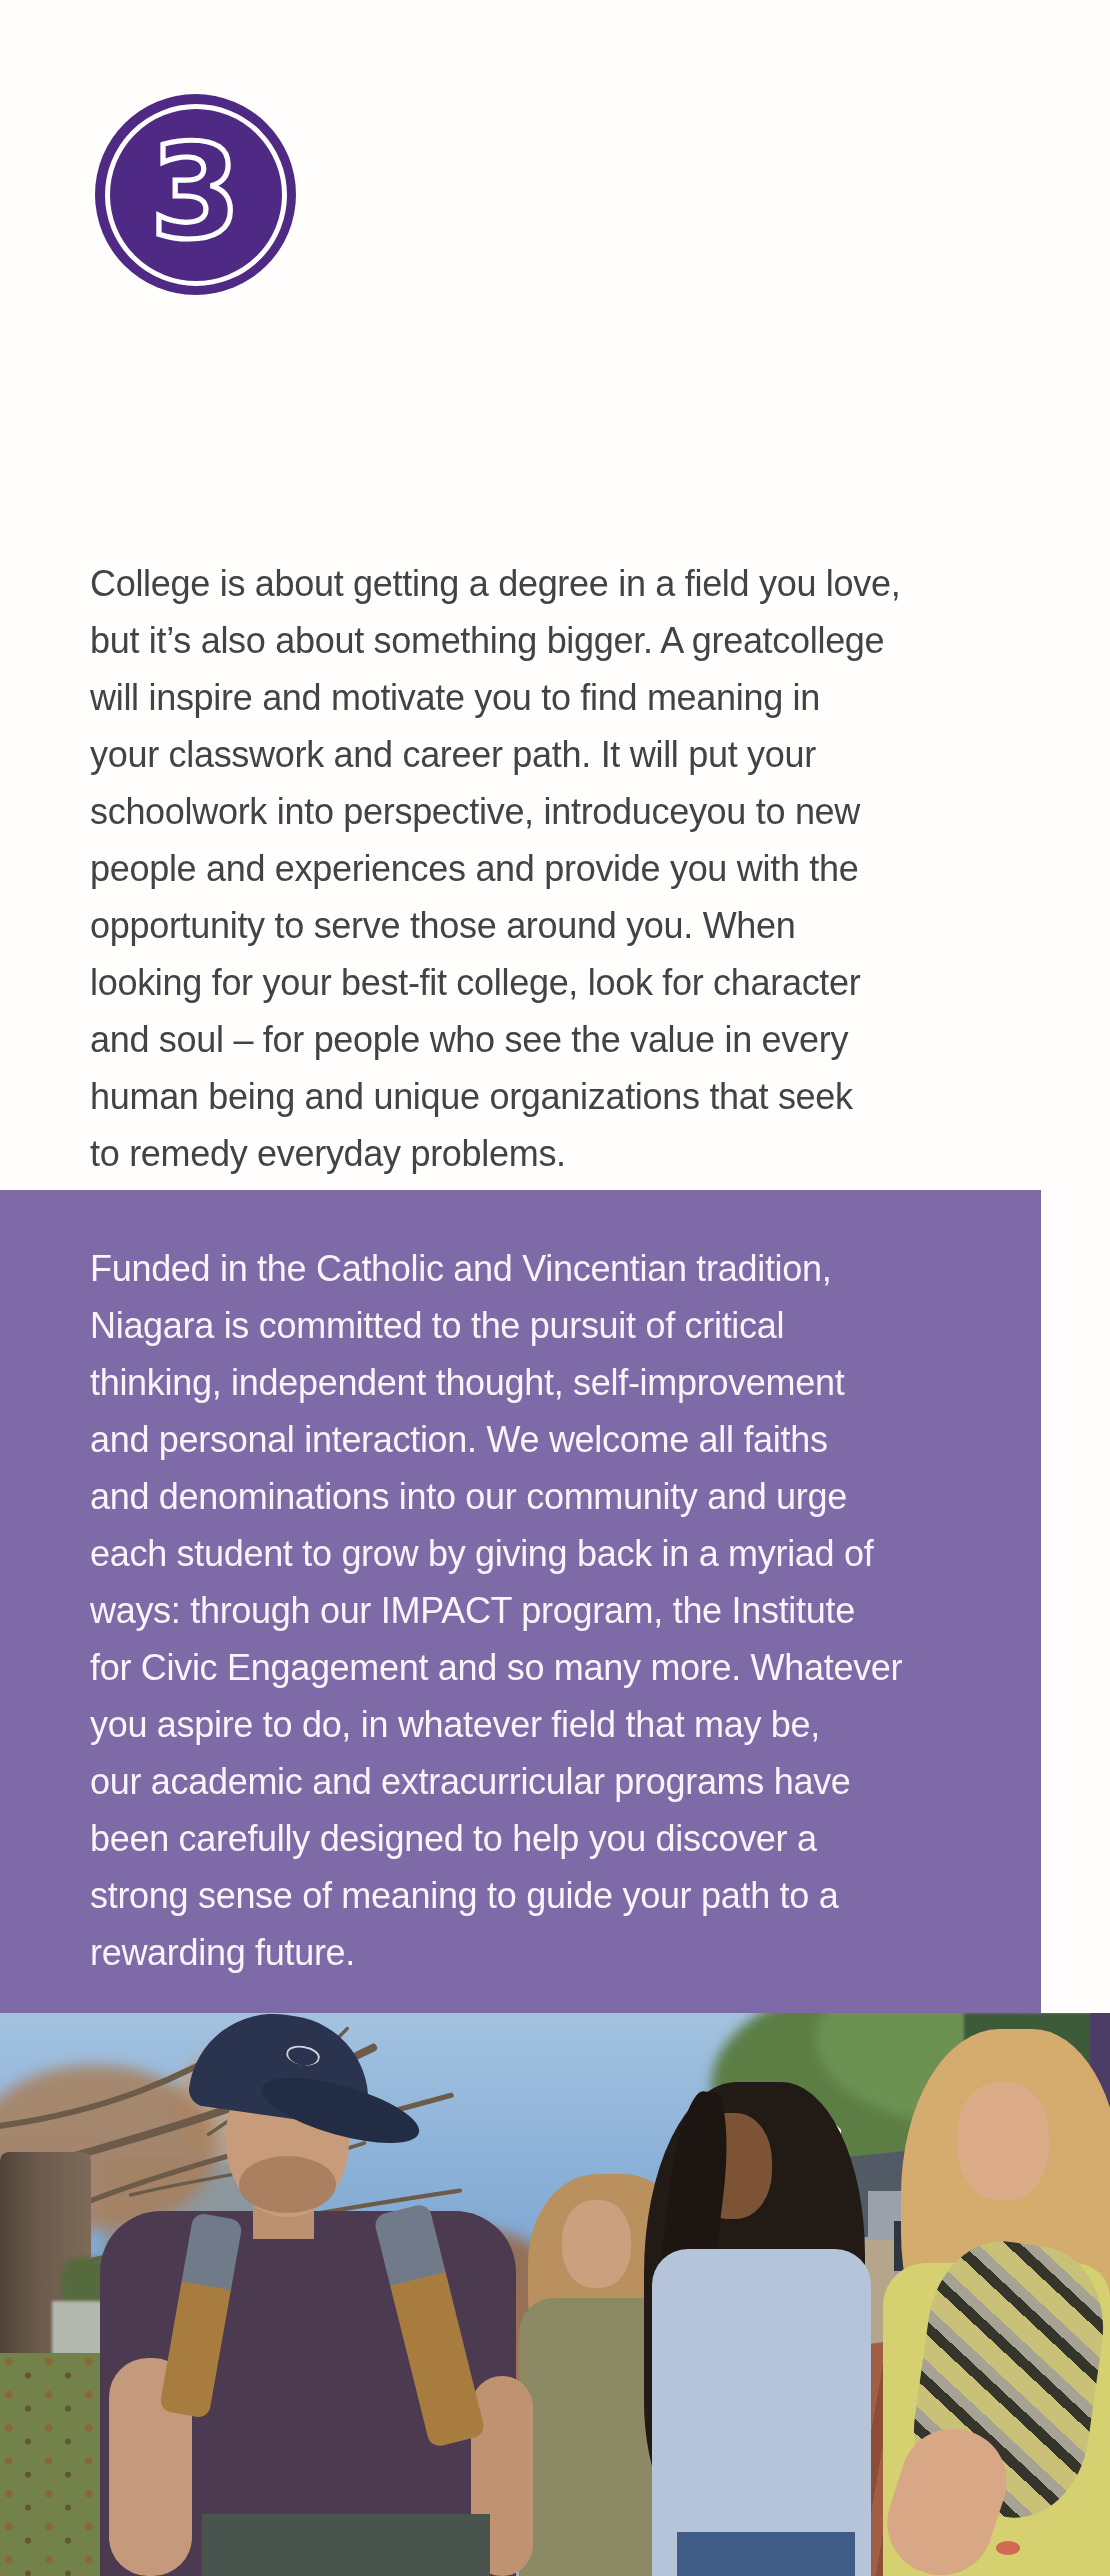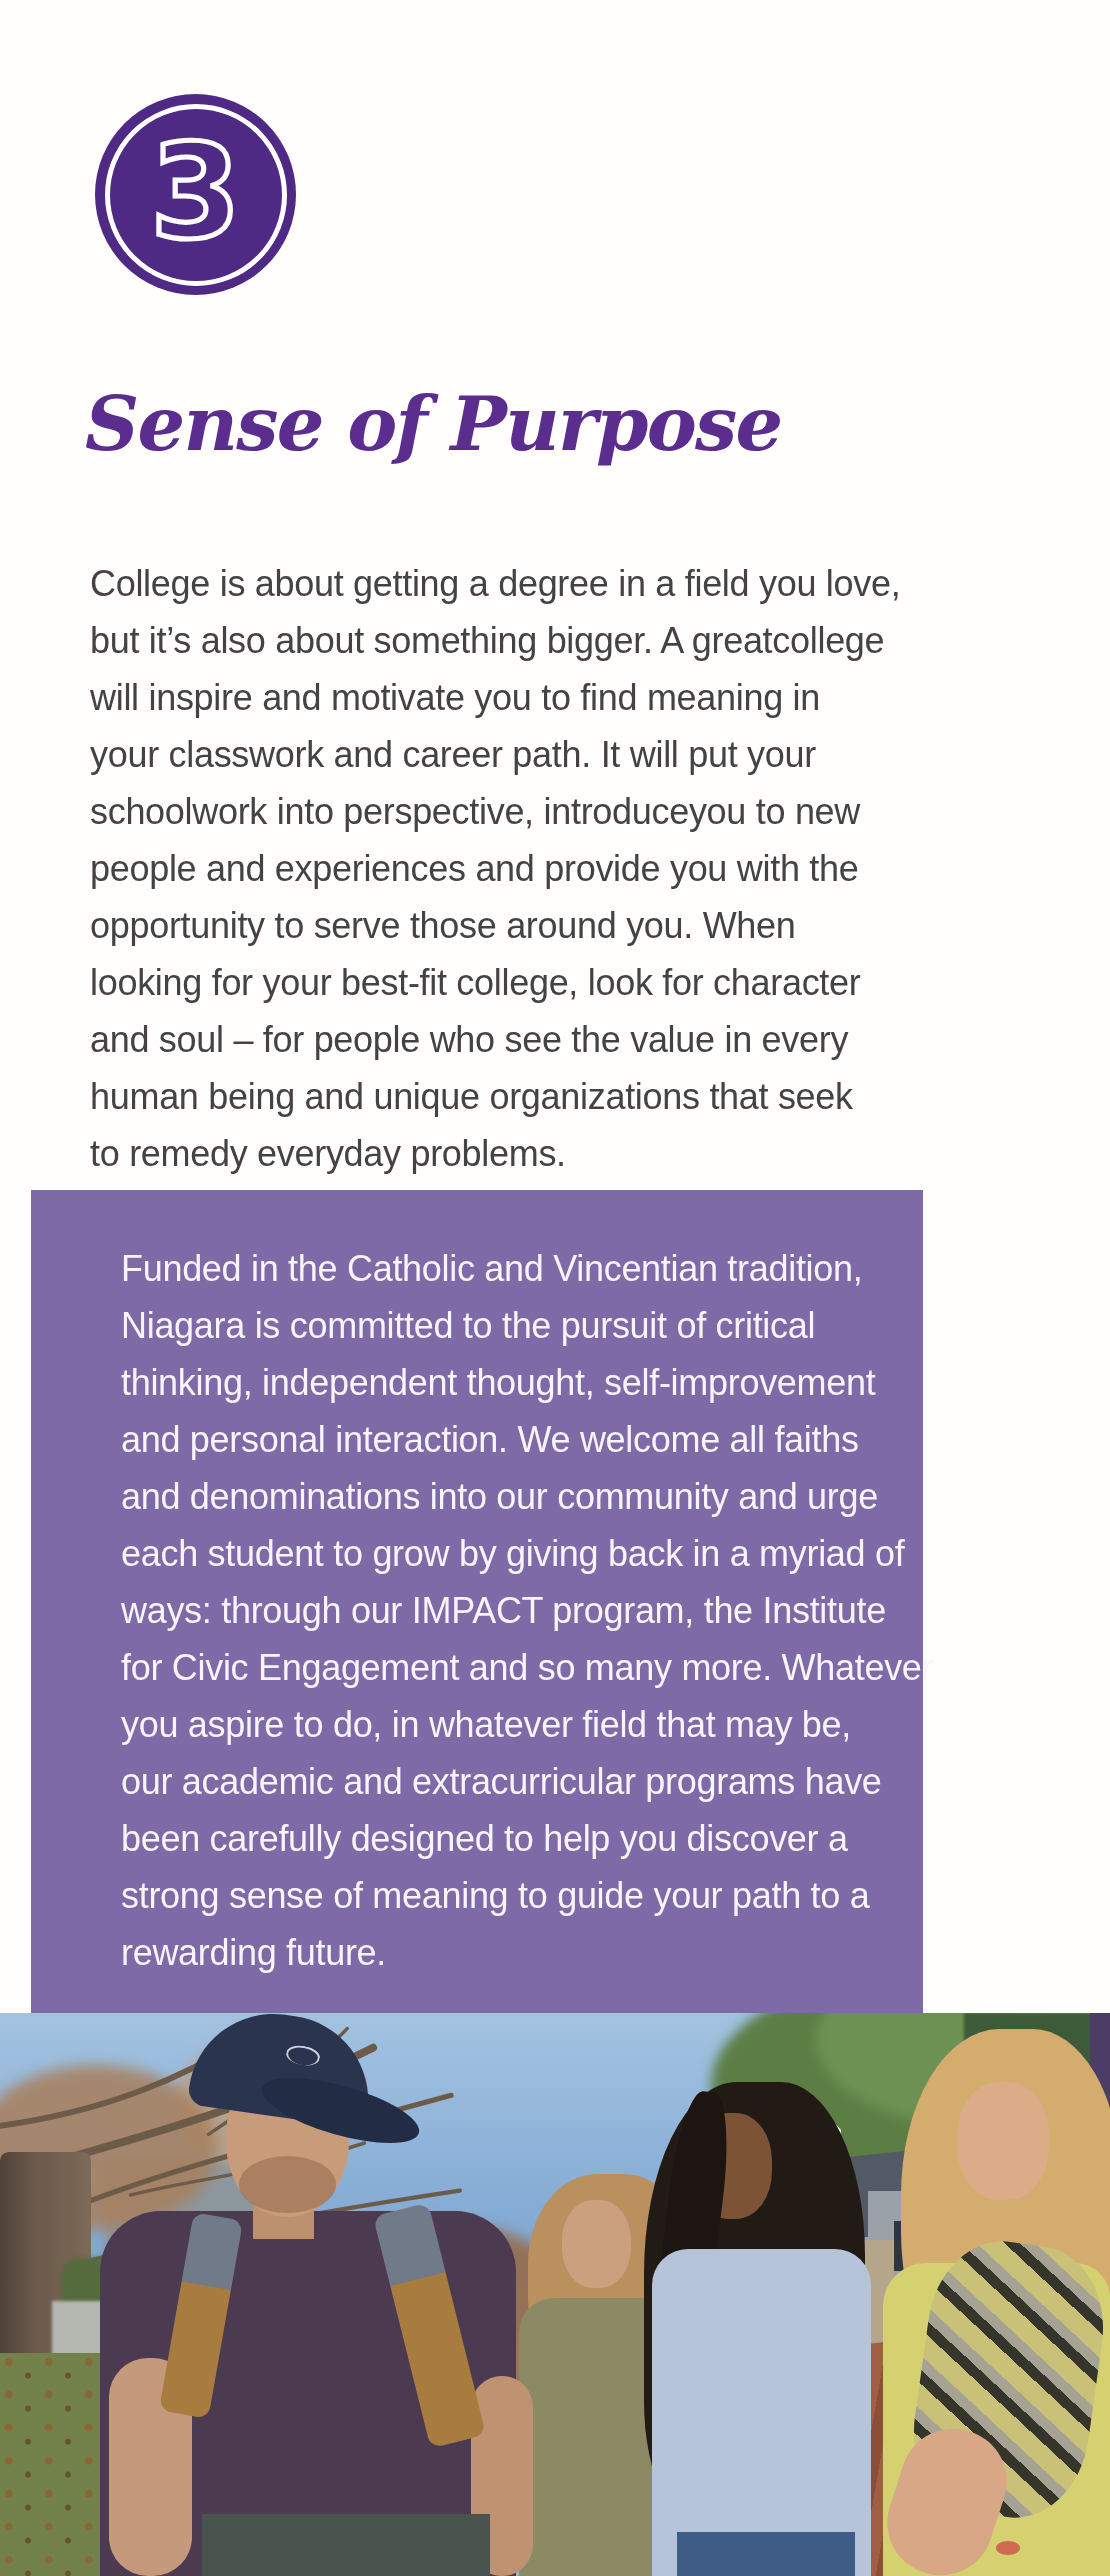--- a/index.html
+++ b/index.html
@@ -18,21 +18,21 @@
   .heading{position:absolute;left:90px;top:323px;font-size:47px;font-weight:700;color:#2e2d32;
            letter-spacing:-0.9px;white-space:nowrap;}
   .script-sub{position:absolute;left:85px;top:380px;font-size:75px;font-weight:700;font-style:italic;
            color:#5b2d8e;font-family:"DejaVu Serif", serif;white-space:nowrap;letter-spacing:-1.7px;}
 
   
   .intro{position:absolute;left:90px;top:555px;width:989px;font-size:36px;line-height:57px;
          color:#434345;white-space:pre-line;letter-spacing:-0.3px;}
 
   
-  .highlight{position:absolute;left:0;top:1190px;width:892px;height:823px;background:#7e6aa6;margin-left:31px;}
+  .highlight{position:absolute;left:0;top:1190px;width:1041px;height:823px;background:#7e6aa6;}
   .highlight .txt{position:absolute;left:90px;top:50px;width:989px;font-size:36px;line-height:57px;
          color:#f7f5fa;white-space:pre-line;letter-spacing:-0.3px;}
 
   
   .photo{position:absolute;left:0;top:2013px;width:1111px;height:563px;overflow:hidden;background:#7da6d2;}
   .photo *{position:absolute;}
   .sky{inset:0;background:linear-gradient(180deg,#a3c2e0 0%,#7da6d2 45%,#9cb0bf 100%);}
   .pine{right:17.4px;top:0;width:130px;height:97px;background:#3d5a39;border-radius:0 0 45% 60%;filter:blur(1.7px);}
   .canopy1{left:711px;top:-35px;width:373px;height:217px;background:#5c7e45;border-radius:50%;filter:blur(6px);}
   .canopy2{left:816px;top:-61px;width:312px;height:174px;background:#6f9454;border-radius:50%;filter:blur(6px);opacity:.9;}
@@ -108,21 +108,20 @@
 </head>
 <body>
 
 <div class="page">
 
   <div class="step-circle">
     <div class="ring"></div>
     <div class="num">3</div>
   </div>
 
-  <div class="script-sub">Sense of Purpose</div>
 
   <div class="intro">College is about getting a degree in a field you love,
 but it’s also about something bigger. A greatcollege
 will inspire and motivate you to find meaning in
 your classwork and career path. It will put your
 schoolwork into perspective, introduceyou to new
 people and experiences and provide you with the
 opportunity to serve those around you. When
 looking for your best-fit college, look for character
 and soul – for people who see the value in every

